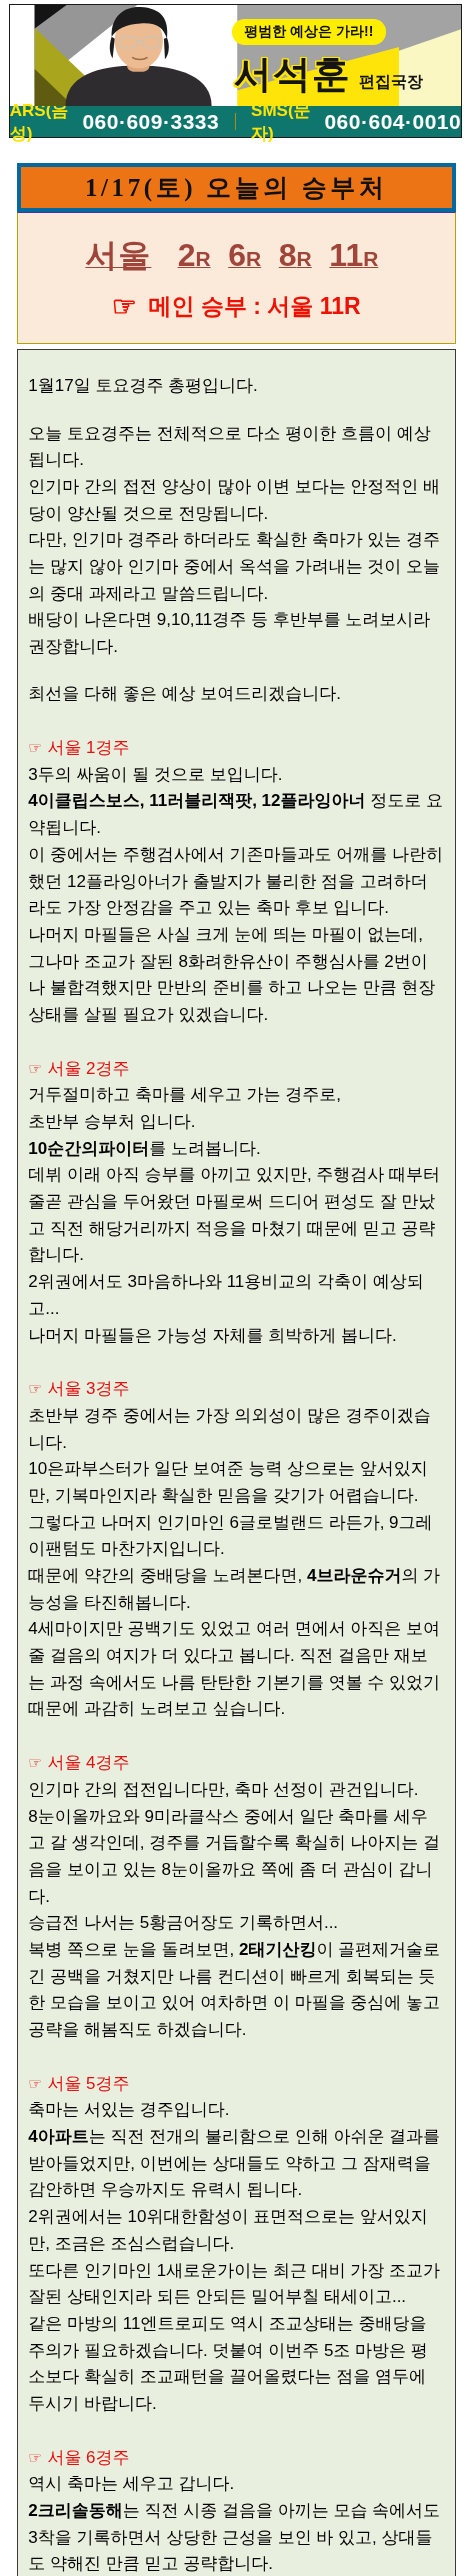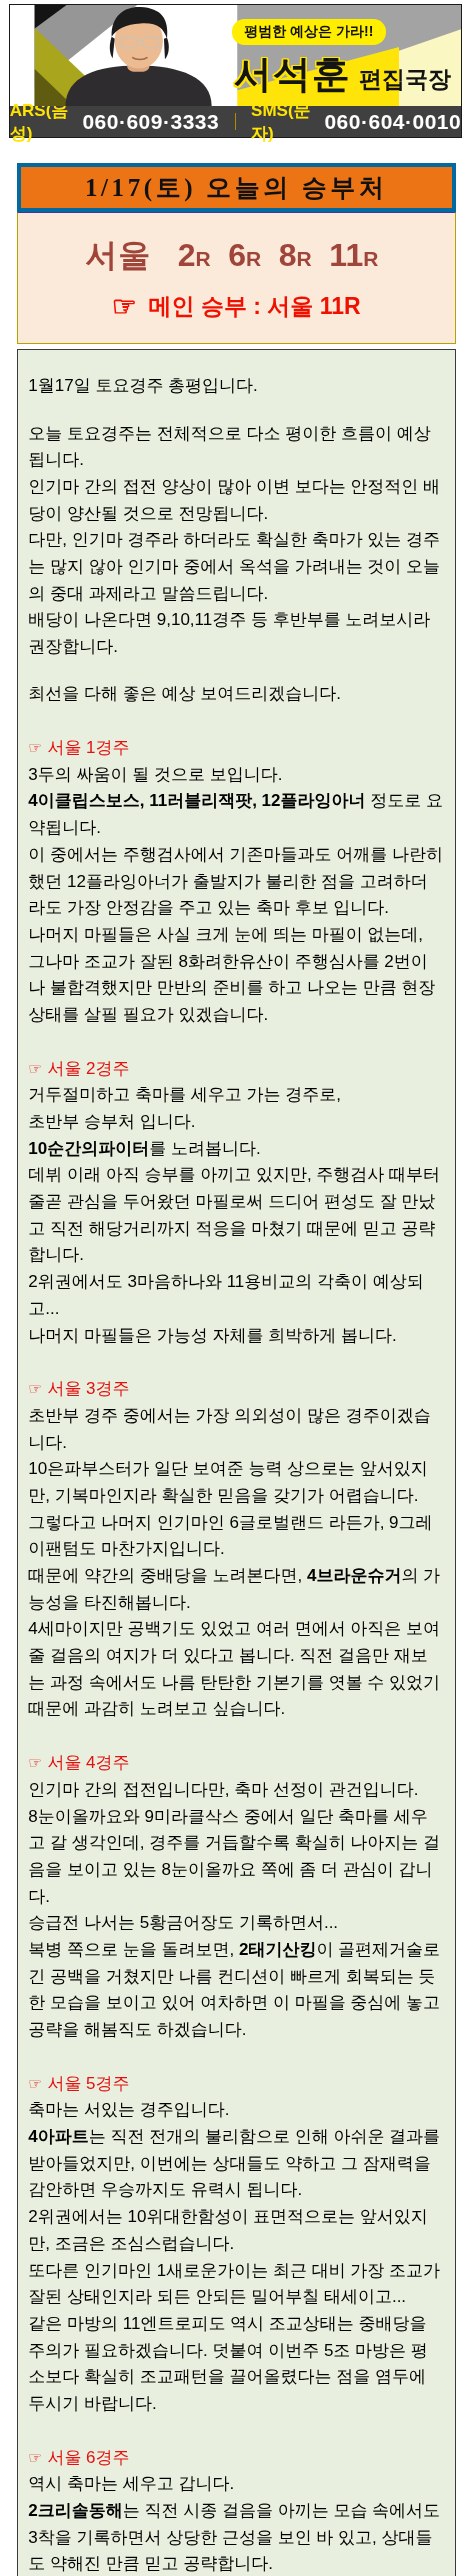--- a/index.html
+++ b/index.html
@@ -12,37 +12,37 @@
     background:#faf7c2;clip-path:polygon(100% 0,100% 100%,0 100%);}
   .wedge-yellow{position:absolute;right:62px;bottom:0;width:222px;height:59px;
     background:#ffe40a;clip-path:polygon(100% 0,100% 100%,0 100%);}
   .photo{position:absolute;left:0;top:0;width:204px;height:101px;}
   .badge{position:absolute;left:198px;top:14.4px;background:#ffee00;color:#111;
     border-radius:12.4px;padding:3.6px 12.4px;font-size:14px;font-weight:700;}
   .name-row{position:absolute;left:200px;top:44px;white-space:nowrap;}
   .big-name{font-size:38px;font-weight:900;color:#141414;letter-spacing:1px;
     text-shadow:1.5px 1.5px 0 #ffe600,-1.5px -1.5px 0 #ffe600,1.5px -1.5px 0 #ffe600,-1.5px 1.5px 0 #ffe600,
       1.5px 0 0 #ffe600,-1.5px 0 0 #ffe600,0 1.5px 0 #ffe600,0 -1.5px 0 #ffe600;}
-  .role{font-size:23px;font-weight:700;color:#141414;margin-left:8.2px;}
-  .contact-bar{height:31px;background:#404040;display:flex;align-items:center;
+  .role{font-size:16px;font-weight:700;color:#141414;margin-left:8.2px;}
+  .contact-bar{height:31px;background:#0f766e;display:flex;align-items:center;
     justify-content:center;gap:11.3px;}
   .c-label{color:#ffe400;font-size:17px;font-weight:800;}
   .c-num{color:#fff;font-size:21px;font-weight:800;letter-spacing:0.5px;}
   .c-sep{width:1.5px;height:17.5px;background:#b08c00;margin:0 4.1px;}
 
   
   .title-bar{margin:25px 15.5px 0 17px;height:41px;background:#ec7415;
     border:4px solid #0369a1;display:flex;align-items:center;justify-content:center;
     font-family:"Liberation Serif",serif;font-size:25px;font-weight:700;color:#111;
     letter-spacing:3.6px;}
 
   
   .picks-box{margin:0 15.5px 0 17px;background:#fbe9da;border:1px solid #b5a400;
     border-top:1px solid #4633a0;padding:20.6px 0 19.6px 0;text-align:center;}
-  .picks-line1{color:#a0453a;font-weight:800;white-space:nowrap;}
+  .picks-line1{color:#a0453a;font-weight:800;white-space:nowrap;text-decoration:underline;}
   .picks-venue{font-size:32px;letter-spacing:1px;margin-right:17.5px;}
   .race-chip{margin:0 8.8px;}
   .race-num{font-size:32px;}
   .race-r{font-size:21px;}
   .picks-line2{margin-top:12.4px;color:#f01000;font-weight:800;font-size:23px;white-space:nowrap;}
   .picks-line2 .finger{font-size:28px;vertical-align:-2.1px;margin-right:5.2px;}
 
   
   .content-box{margin:5.7px 15.5px 5.2px 17px;background:#e9efde;border:1px solid #3a3a3a;
     padding:23px 11.3px 32px 10.3px;font-size:17px;line-height:1.57;color:#000;}

